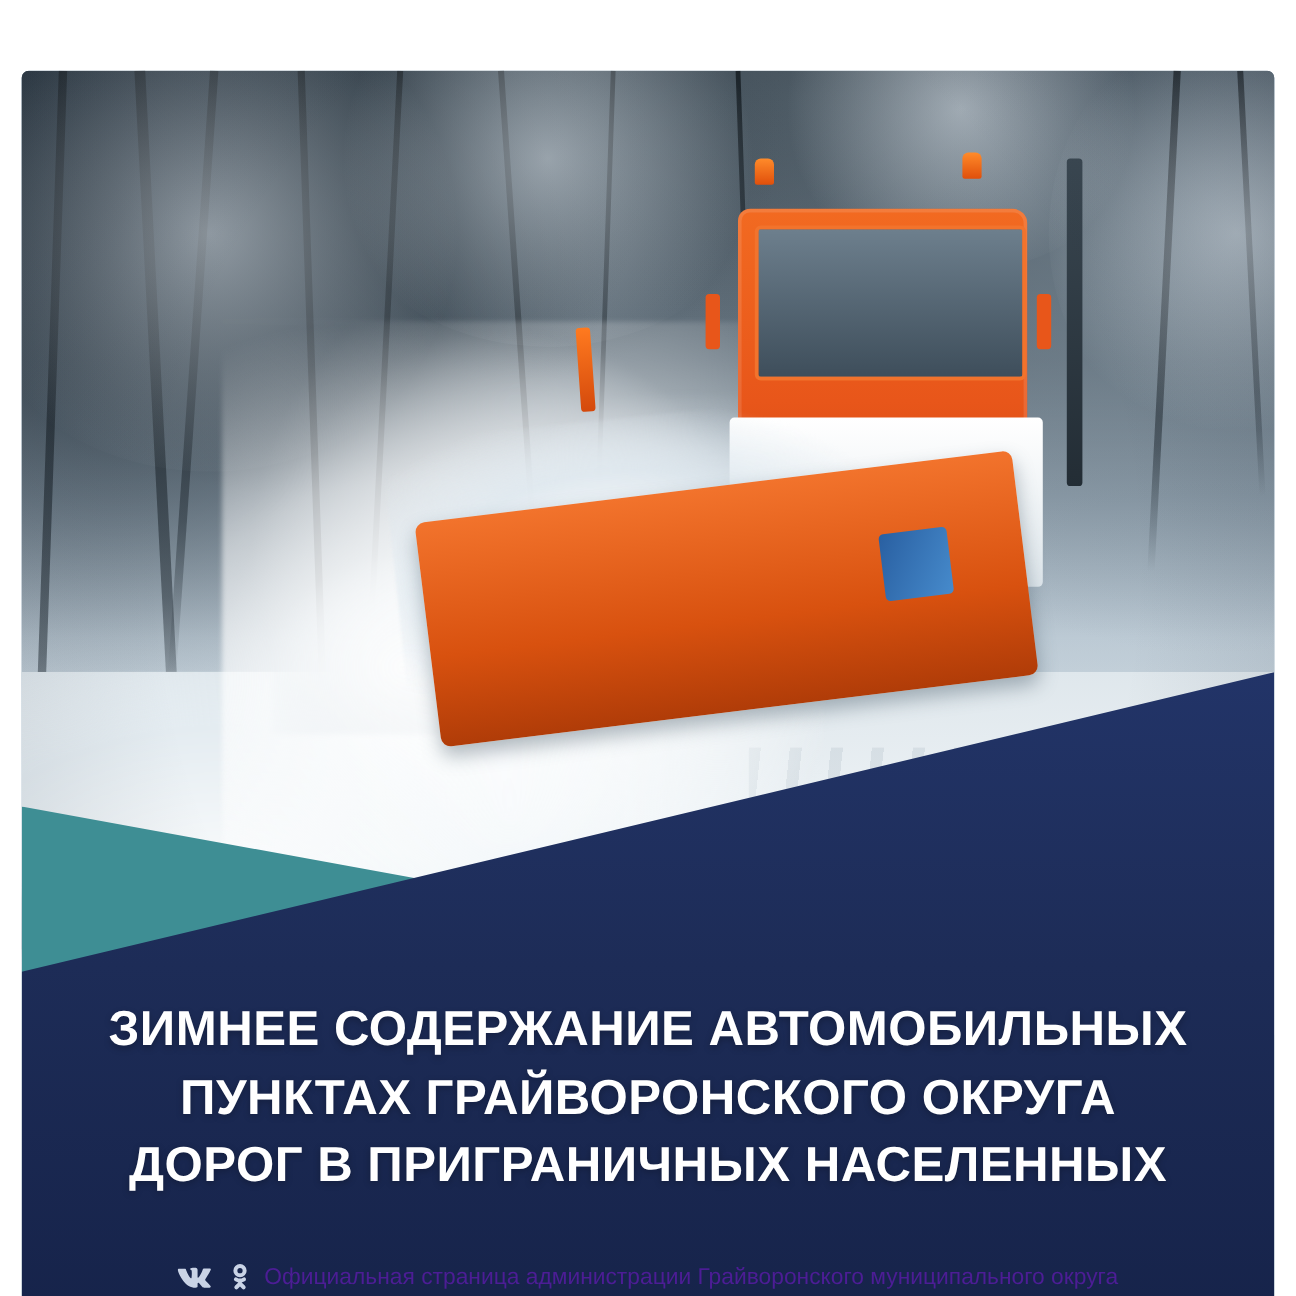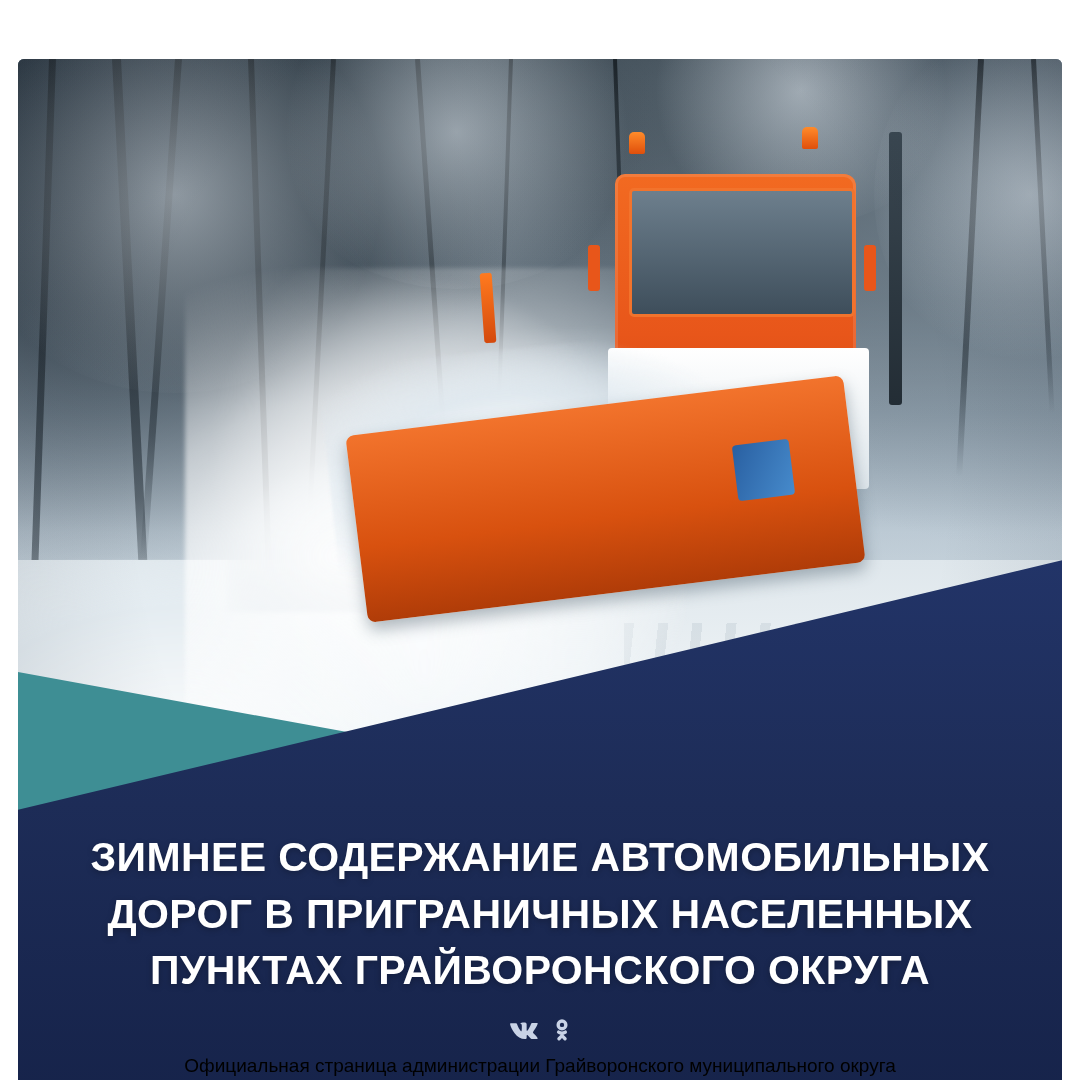--- a/index.html
+++ b/index.html
@@ -303,23 +303,22 @@
   
   .footer {
     position: absolute;
     left: 0;
     right: 0;
     bottom: 26px;
     display: flex;
     align-items: center;
     justify-content: center;
     gap: 12px;
-    color: #000000;
+    color: #4c1d95;
     font-size: 19px;
-    flex-direction: column;
   }
   .soc {
     display: inline-flex;
     align-items: center;
     gap: 10px;
   }
   .vk-icon { width: 34px; height: 22px; display: block; }
   .ok-icon { width: 16px; height: 24px; display: block; }
   .footer-text { white-space: nowrap; }
 
@@ -389,22 +388,22 @@
       <div class="plow-marker"></div>
     </div>
 
     <div class="vignette"></div>
 
     <div class="overlay-teal"></div>
     <div class="overlay-navy"></div>
 
     <div class="headline">
       <span class="line">ЗИМНЕЕ СОДЕРЖАНИЕ АВТОМОБИЛЬНЫХ</span>
+      <span class="line">ПУНКТАХ ГРАЙВОРОНСКОГО ОКРУГА</span>
       <span class="line">ДОРОГ В ПРИГРАНИЧНЫХ НАСЕЛЕННЫХ</span>
-      <span class="line">ПУНКТАХ ГРАЙВОРОНСКОГО ОКРУГА</span>
     </div>
 
     <div class="footer">
       <span class="soc">
         <svg class="vk-icon" viewBox="0 0 48 30" aria-hidden="true">
           <path fill="#c9d3e6" d="M1.2 4.2h7.3c.9 0 1.2.4 1.5 1.3 1.3 3.9 3.6 7.9 5.2 9.5.6.6 1 .5 1.2-.4.3-1.6.4-5.6.2-7.6-.1-1.4-.6-1.8-1.6-2.1-.5-.2-.6-.5-.2-.9.7-.7 2.3-1 4.8-1 2.9 0 3.9.6 3.9 2.6v8.3c0 .9.4 1.2 1 .6 1.7-1.8 3.9-6 5.1-9.4.3-.9.8-1.3 1.8-1.3h6.6c1 0 1.3.5 1 1.4-.9 2.9-4.9 9-6.2 10.9-.6.9-.5 1.3.2 2 1 1 4.2 4 5.5 6 .9 1.3.6 2.3-.9 2.3h-6.4c-1.2 0-1.8-.4-2.6-1.4-1.2-1.5-2.8-3.3-3.7-4-.7-.6-1.4-.5-1.4.7v3c0 1.2-.5 1.7-2.5 1.7-5.6 0-10.7-2.9-14.5-8.3C3 13.5 1 9 .3 6.1c-.3-1.2 0-1.9 1-1.9z"></path>
         </svg>
         <svg class="ok-icon" viewBox="0 0 22 32" aria-hidden="true">
           <path fill="#c9d3e6" d="M11 0a7.6 7.6 0 1 0 0 15.2A7.6 7.6 0 0 0 11 0zm0 4.6a3 3 0 1 1 0 6 3 3 0 0 1 0-6z"></path>
           <path fill="#c9d3e6" d="M17.6 16.3a2.3 2.3 0 0 0-3.2-.7c-2.1 1.4-4.7 1.4-6.8 0a2.3 2.3 0 1 0-2.5 3.9c1.2.8 2.6 1.3 4 1.6l-3.9 3.9a2.3 2.3 0 1 0 3.3 3.3l2.5-2.6 2.5 2.6a2.3 2.3 0 1 0 3.3-3.3l-3.9-3.9c1.4-.3 2.8-.8 4-1.6.9-.6 1.2-1.8.7-2.8z"></path>

